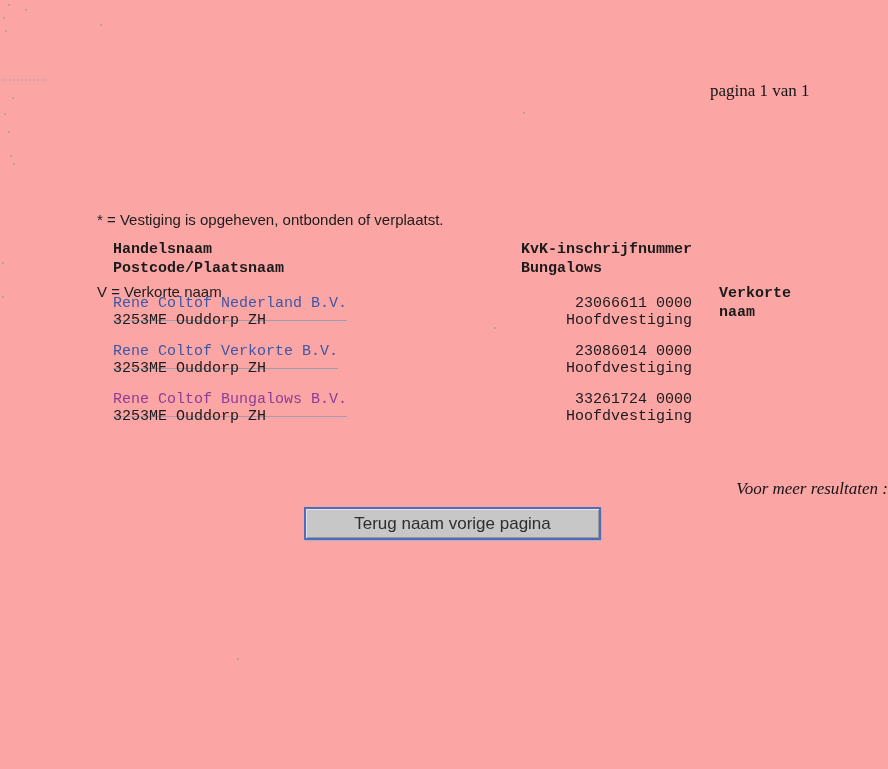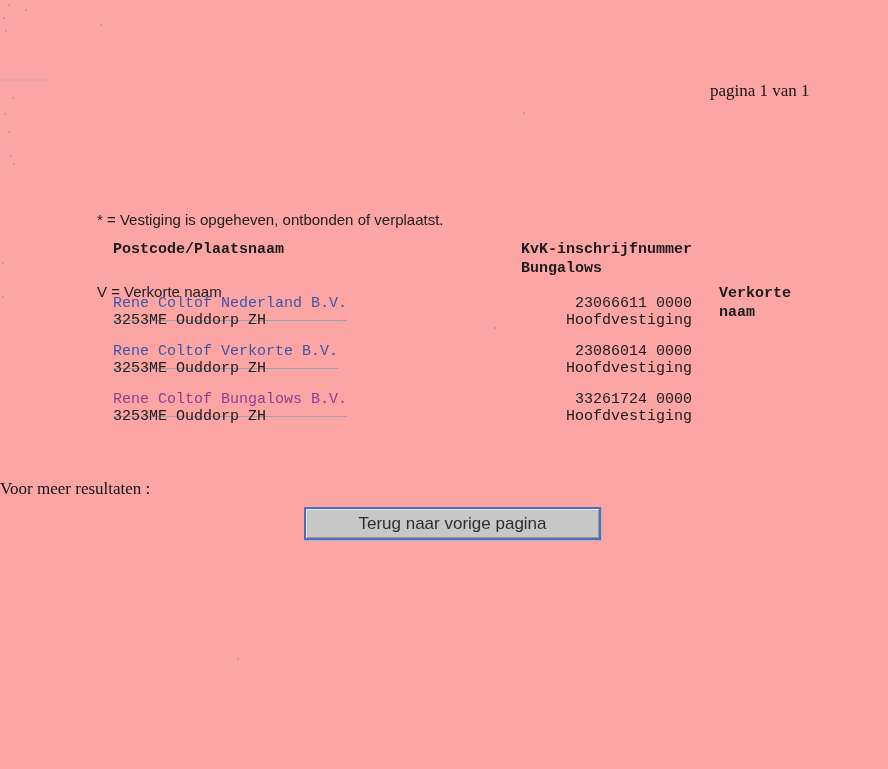--- a/index.html
+++ b/index.html
@@ -66,24 +66,25 @@
   }
   a.company-link.visited { color: #8e3d96; border-bottom-color: #ab9ab0; }
   .loc { color: #1b1b1b; }
 
   
   .more-results {
     position: absolute;
     left: 0;
     top: 479px;
     width: 100%;
-    text-align: left;
+    text-align: right;
     font-family: "Liberation Serif", serif;
     font-size: 17px;
     color: #141414;
+    font-style: italic;
   }
   .back-button {
     position: absolute;
     left: 304px;
     top: 507px;
     width: 297px;
     height: 33px;
     background: #c7c7c7;
     border: 2px solid #4f6cb8;
     box-shadow: inset 1px 1px 0 #e4e4e4, inset -1px -1px 0 #9a9a9a, 1px 1px 0 #aab3cc;
@@ -134,20 +135,21 @@
 
   <div class="page-indicator">pagina 1 van 1</div>
 
   <div class="legend">
     <div>* = Vestiging is opgeheven, ontbonden of verplaatst.</div>
     <div>V = Verkorte naam</div>
   </div>
 
   <div class="tbl-header mono">
     <div class="h h-col1">
+      <div>Handelsnaam</div>
       <div>Postcode/Plaatsnaam</div>
     </div>
     <div class="h h-col2">
       <div>KvK-inschrijfnummer</div>
       <div>Bungalows</div>
     </div>
     <div class="h h-col3">
       <div>Verkorte</div>
       <div>naam</div>
     </div>
@@ -180,15 +182,15 @@
       <a href="#" class="company-link visited">Rene Coltof Bungalows B.V.</a>
       <div class="loc">3253ME Ouddorp ZH</div>
     </div>
     <div class="cell cell-kvk">
       <div>33261724 0000</div>
       <div>Hoofdvestiging</div>
     </div>
   </div>
 
   <div class="more-results">Voor meer resultaten :</div>
-  <button class="back-button">Terug naar vorige pagina</button>
+  <button class="back-button">Terug naam vorige pagina</button>
 
 </div>
 
 </body></html>

